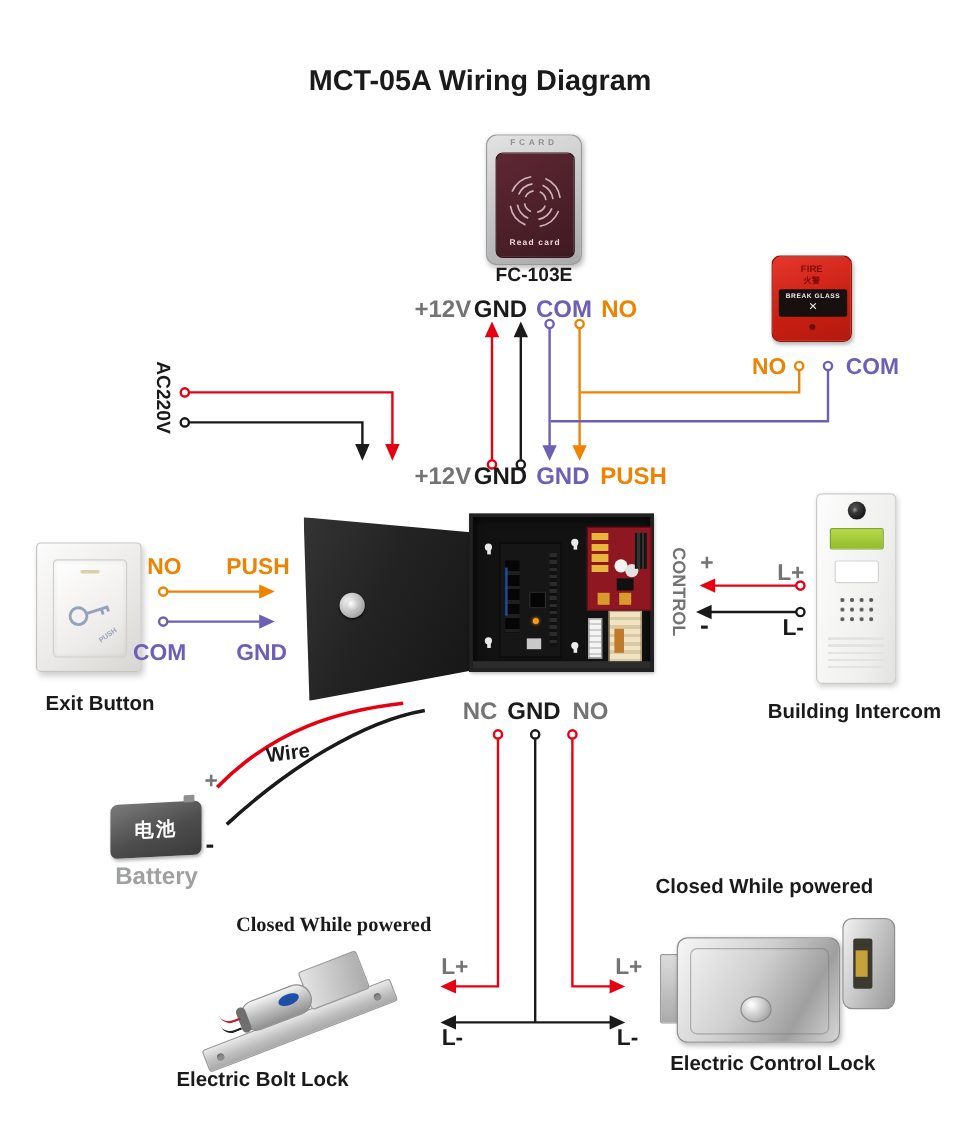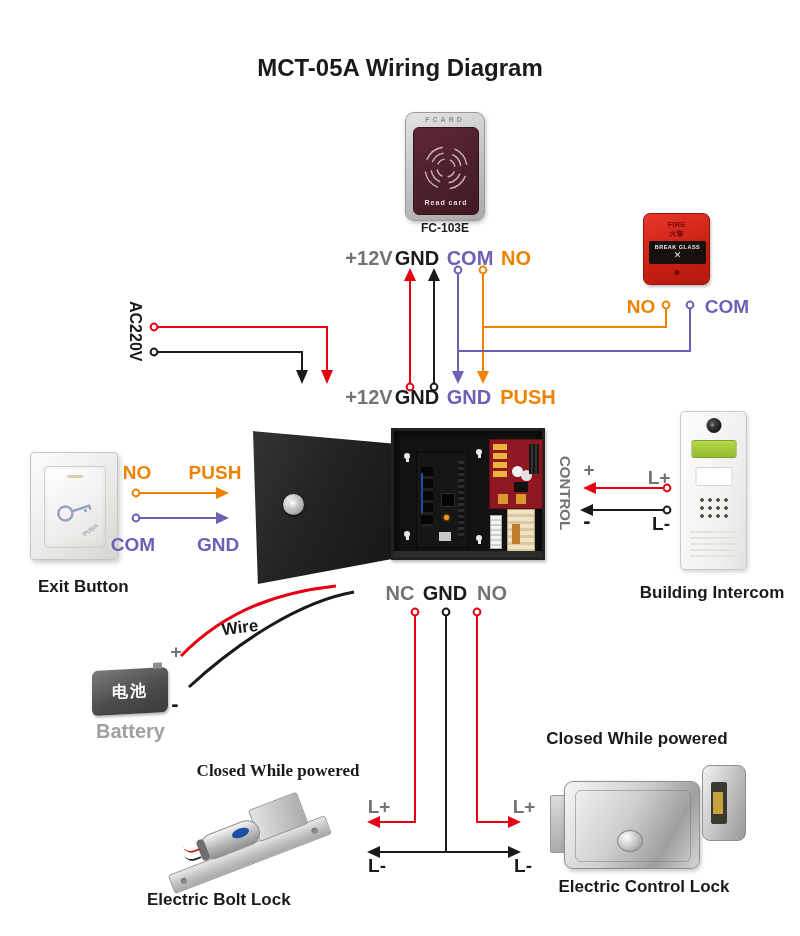--- a/index.html
+++ b/index.html
@@ -4,21 +4,21 @@
 <style>
   * { margin:0; padding:0; box-sizing:border-box; }
   html,body { background:#ffffff; }
   body { font-family:"Liberation Sans", sans-serif; }
   #canvas { position:relative; width:800px; height:936px; background:#fff; overflow:hidden; }
 
   .lbl { position:absolute; font-weight:bold; white-space:nowrap; transform:translateX(-50%); line-height:1.05; }
   .lbl-left { position:absolute; font-weight:bold; white-space:nowrap; line-height:1.05; }
   .red { color:#737373; } .orange { color:#ef8200; } .purple { color:#6c5fb5; }
   .blk { color:#1a1a1a; } .gray { color:#9fa0a0; }
-  .s20 { font-size:20px; } .s19 { font-size:19px; } .s17 { font-size:17px; } .s16 { font-size:12px; }
+  .s20 { font-size:20px; } .s19 { font-size:19px; } .s17 { font-size:17px; } .s16 { font-size:16px; }
 
   .vtext { position:absolute; writing-mode:vertical-rl; text-orientation:sideways; font-weight:bold; white-space:nowrap; }
 
   svg.wires { position:absolute; left:0; top:0; }
 
   
   .reader { position:absolute; left:405px; top:112px; width:80px; height:109px;
             background:linear-gradient(160deg,#e3e3e3,#c2c2c4 55%,#a9a9ab); border:1px solid #9a9a9a; border-radius:9px;
             box-shadow:1px 2px 4px rgba(0,0,0,.25); }
   .reader .brand { position:absolute; top:3px; left:0; width:100%; text-align:center; font-size:7px; letter-spacing:3px;

